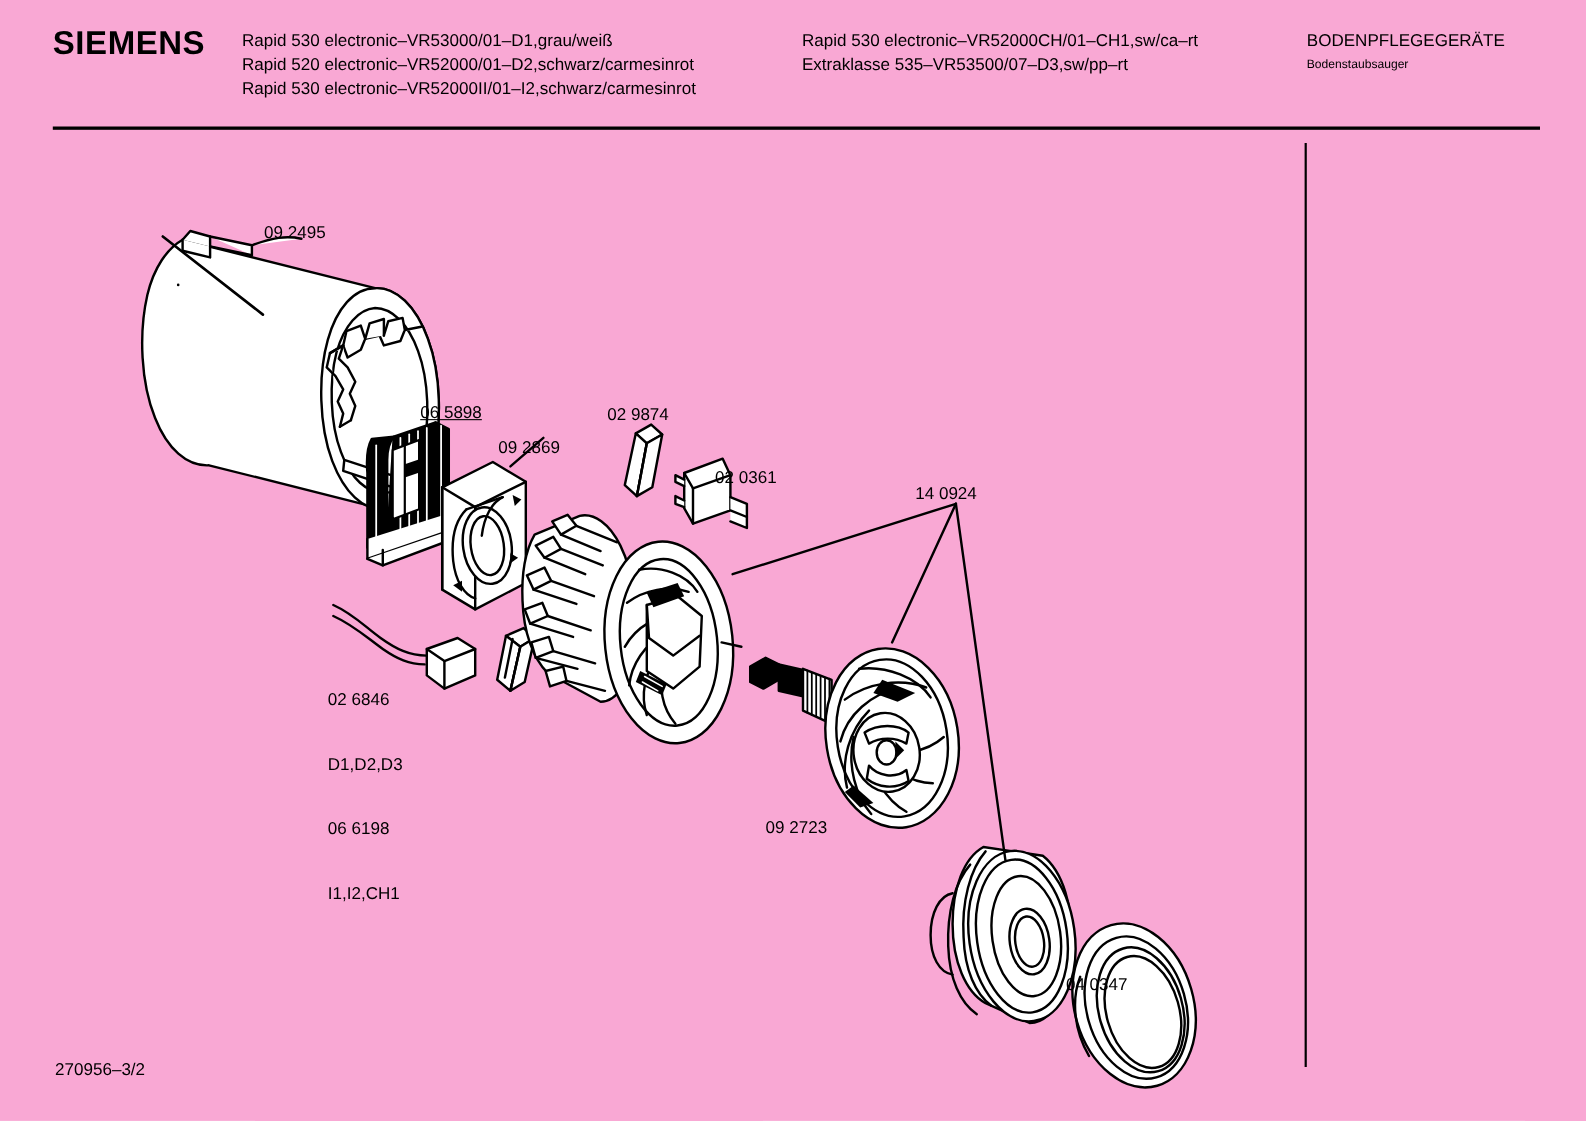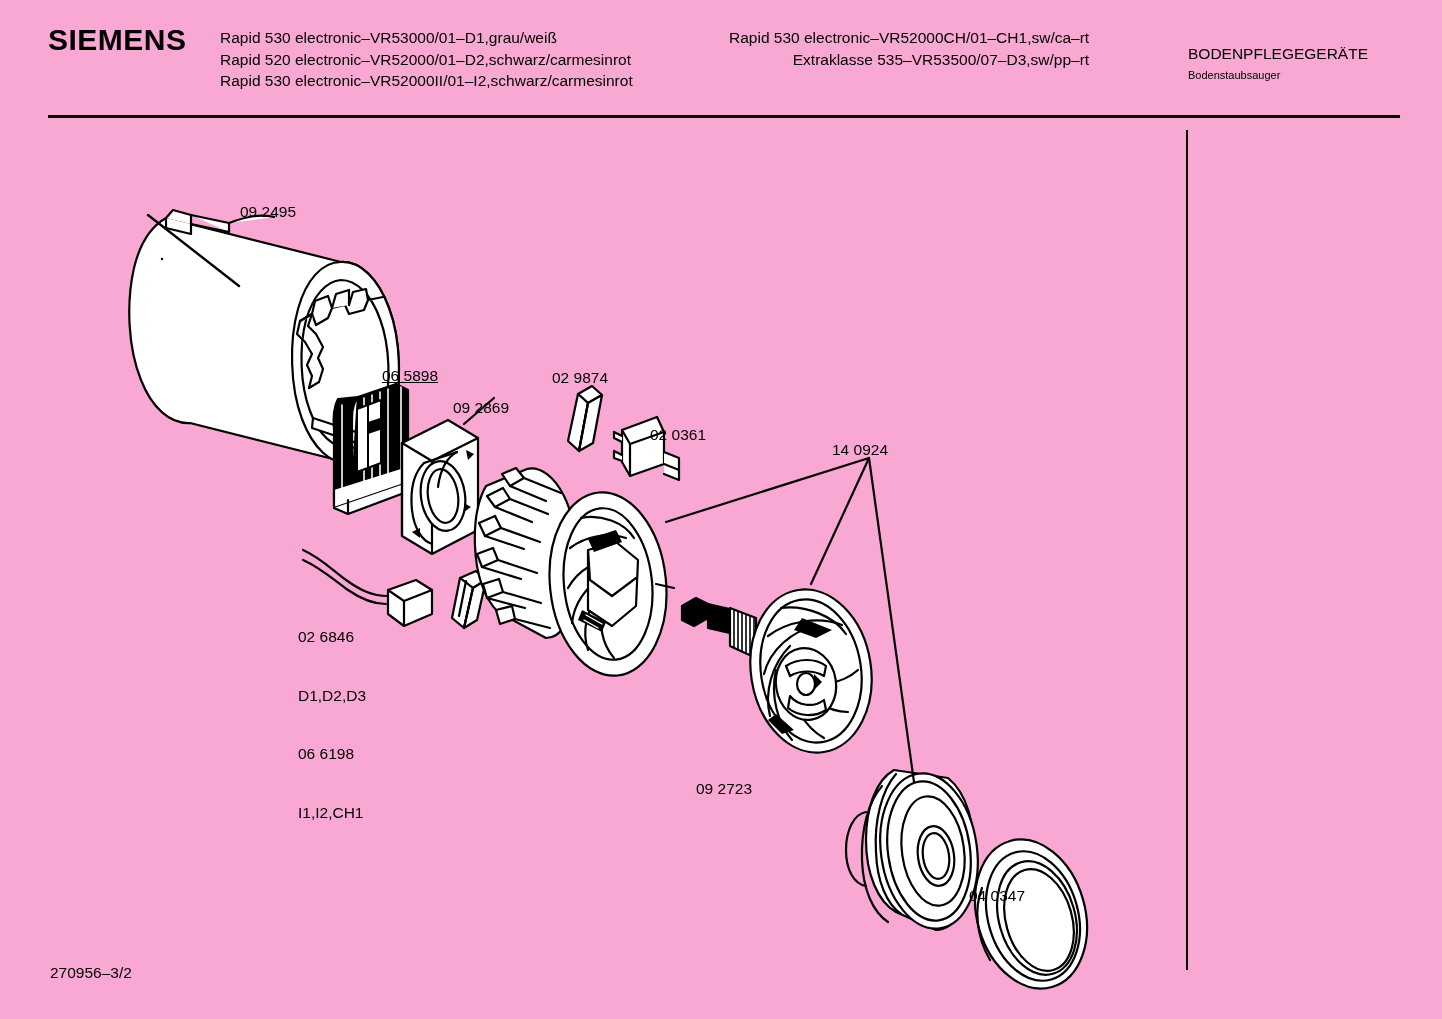--- a/index.html
+++ b/index.html
@@ -37,23 +37,23 @@
     letter-spacing: 0.5px;
     white-space: nowrap;
   }
   .model-col {
     position: absolute;
     font-size: 15.5px;
     line-height: 21.5px;
     white-space: nowrap;
   }
   #model-col-left  { left: 220px; top: 27px; }
-  #model-col-mid   { left: 729px; top: 27px; text-align: right; }
+  #model-col-mid   { left: 729px; top: 27px; }
   #dept-col        { left: 1188px; top: 27px; }
-  #dept-col .dept-title { font-size: 15.5px; line-height: 21.5px; white-space: nowrap; margin-top: 16px; }
+  #dept-col .dept-title { font-size: 15.5px; line-height: 21.5px; white-space: nowrap; }
   #dept-col .dept-sub   { font-size: 11px; line-height: 21.5px; white-space: nowrap; }
 
   #header-rule {
     position: absolute;
     left: 48px;
     top: 115px;
     width: 1352px;
     height: 3px;
     background: #000;
   }
@@ -408,18 +408,18 @@
 
     <div class="partlabel" style="left:832px; top:322px;">14 0924</div>
 
     <div class="partlabel" style="left:298px; top:470px;">
       <div>02 6846</div>
       <div>D1,D2,D3</div>
       <div>06 6198</div>
       <div>I1,I2,CH1</div>
     </div>
 
-    <div class="partlabel" style="left:696px; top:625px;margin-top:36px;">09 2723</div>
+    <div class="partlabel" style="left:696px; top:625px;">09 2723</div>
 
     <div class="partlabel" style="left:969px; top:768px;">04 0347</div>
   </div>
 
 </div>
 
 </body></html>

